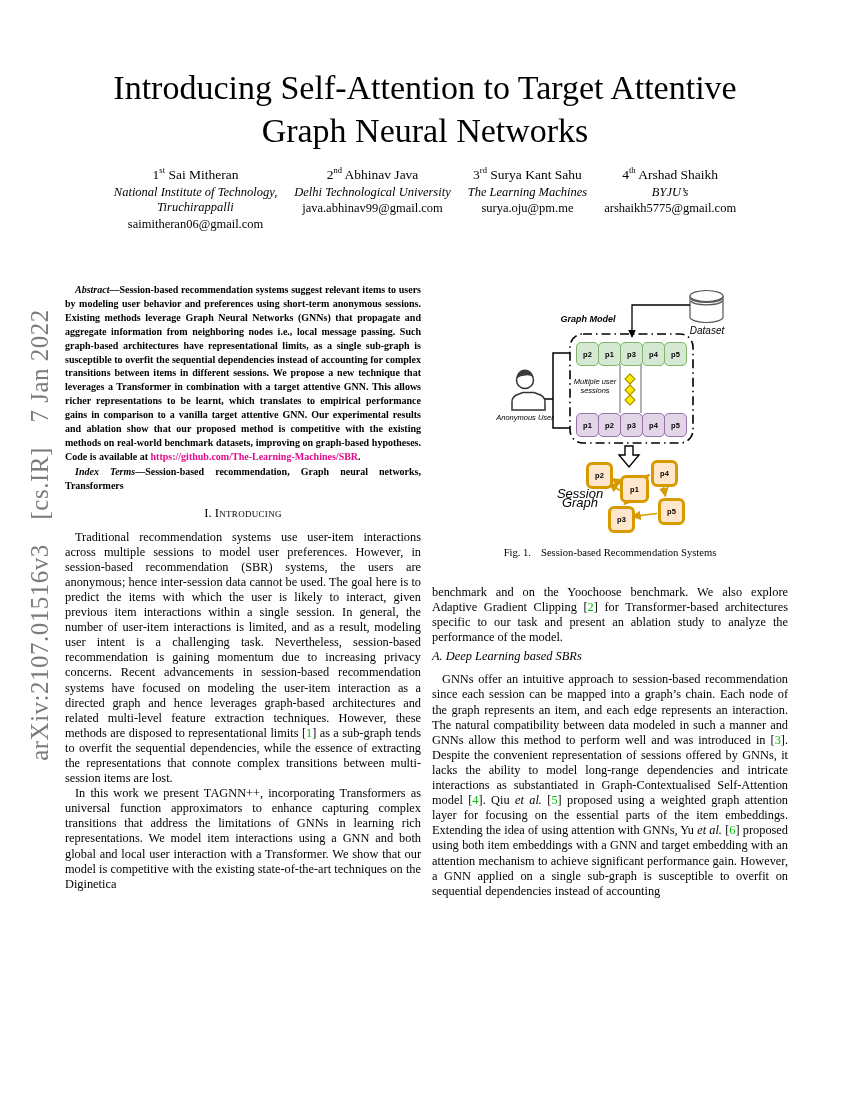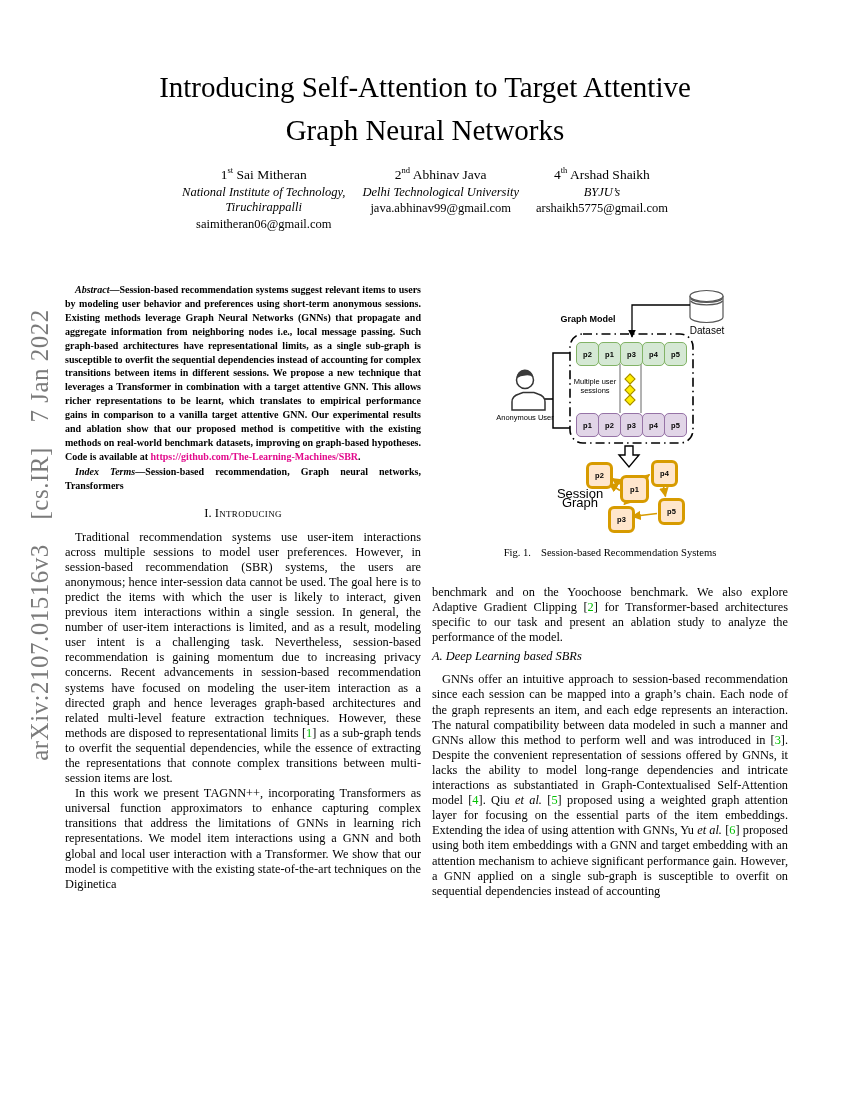--- a/index.html
+++ b/index.html
@@ -6,21 +6,21 @@
   .page{position:relative;width:850px;height:1100px;background:#ffffff;overflow:hidden;
         font-family:"Liberation Serif","DejaVu Serif",serif;color:#000;}
 
   
   .arxiv-banner{position:absolute;left:40px;top:535px;transform:translate(-50%,-50%) rotate(-90deg);
     white-space:nowrap;font-size:25px;color:#7b7b7b;letter-spacing:.5px;}
   .arxiv-banner span{margin:0 9px;}
 
   
   .title{position:absolute;top:66px;left:0;width:100%;text-align:center;
-    font-size:29px;line-height:43px;font-weight:400;}
+    font-size:34px;line-height:43px;font-weight:400;}
   .authors{position:absolute;top:165px;left:60px;width:730px;display:flex;
     justify-content:center;gap:17px;text-align:center;}
   .author{flex:0 0 auto;max-width:190px;}
   .author .name{font-size:13.5px;margin-bottom:2px;}
   .author .name sup{font-size:8.5px;}
   .author .affil{font-style:italic;font-size:12.5px;line-height:15.5px;}
   .author .email{font-size:12.5px;margin-top:1px;}
 
   
   .col{position:absolute;top:283px;width:356px;}
@@ -37,21 +37,21 @@
   .sec-heading{text-align:center;font-size:12.6px;font-weight:400;margin:13px 0 9px;}
   .sec-heading .sc{font-variant:small-caps;letter-spacing:.3px;}
   .subsec-heading{font-style:italic;font-size:12.4px;margin:4px 0 8px;text-align:left;}
 
   .body-para{font-size:12.35px;line-height:15.1px;text-align:justify;text-indent:10px;margin:0;}
 
   
   .figure{position:relative;width:356px;height:292px;}
   .fig-svg{position:absolute;left:0;top:0;}
   .fig-label{position:absolute;text-align:center;
-    font-family:"Liberation Sans","DejaVu Sans",sans-serif;color:#000;}
+    font-family:"Liberation Sans","DejaVu Sans",sans-serif;color:#000;font-style:italic;}
   .lbl-graph-model{left:118px;top:31px;width:76px;font-size:9px;font-weight:bold;}
   .lbl-dataset{left:249px;top:42px;width:52px;font-size:10px;}
   .lbl-multi{left:136px;top:94px;width:54px;font-size:7.5px;line-height:9px;}
   .lbl-anon{left:58px;top:130px;width:70px;font-size:7.5px;}
   .lbl-session-graph{left:122px;top:206px;width:52px;font-size:13px;line-height:9px;}
   .cell{position:absolute;width:21px;height:22px;border-radius:5px;
     font-family:"Liberation Sans","DejaVu Sans",sans-serif;
     font-size:7.5px;font-weight:bold;display:flex;align-items:center;justify-content:center;}
   .cell.green{background:#d5e8d4;border:1px solid #82b366;top:59px;}
   .cell.purple{background:#e1d5e7;border:1px solid #9673a6;top:130px;}
@@ -90,20 +90,27 @@
       <div class="email">saimitheran06@gmail.com</div>
     </div>
     <div class="author">
       <div class="name"><span>2</span><sup>nd</sup><span> Abhinav Java</span></div>
       <div class="affil">
           <div>Delhi Technological University</div>
         </div>
       <div class="email">java.abhinav99@gmail.com</div>
     </div>
     <div class="author">
+      <div class="name"><span>3</span><sup>rd</sup><span> Surya Kant Sahu</span></div>
+      <div class="affil">
+          <div>The Learning Machines</div>
+        </div>
+      <div class="email">surya.oju@pm.me</div>
+    </div>
+    <div class="author">
       <div class="name"><span>4</span><sup>th</sup><span> Arshad Shaikh</span></div>
       <div class="affil">
           <div>BYJU’s</div>
         </div>
       <div class="email">arshaikh5775@gmail.com</div>
     </div>
   </div>
 
   <div class="col col-left">
     <p class="abstract"><span class="i">Abstract</span><span>—Session-based recommendation systems suggest relevant items to users by modeling user behavior and preferences using short-term anonymous sessions. Existing methods leverage Graph Neural Networks (GNNs) that propagate and aggregate information from neighboring nodes i.e., local message passing. Such graph-based architectures have representational limits, as a single sub-graph is susceptible to overfit the sequential dependencies instead of accounting for complex transitions between items in different sessions. We propose a new technique that leverages a Transformer in combination with a target attentive GNN. This allows richer representations to be learnt, which translates to empirical performance gains in comparison to a vanilla target attentive GNN. Our experimental results and ablation show that our proposed method is competitive with the existing methods on real-world benchmark datasets, improving on graph-based hypotheses. Code is available at </span><span class="url">https://github.com/The-Learning-Machines/SBR</span><span>.</span></p>

